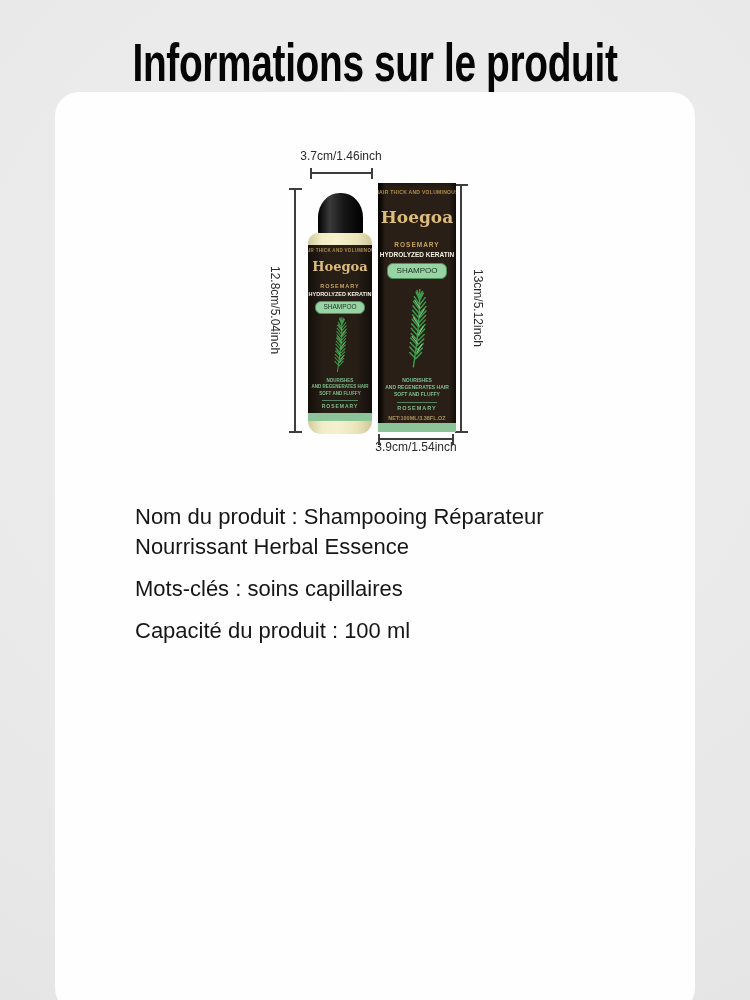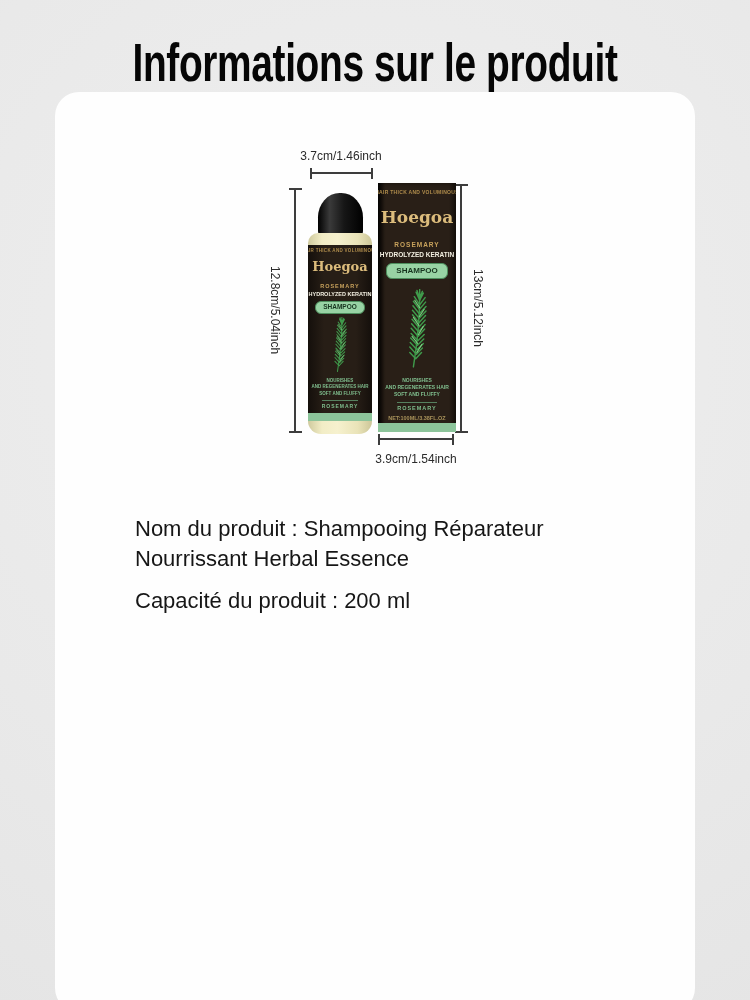--- a/index.html
+++ b/index.html
@@ -57,21 +57,21 @@
     box-shadow: inset 3px 0 4px rgba(0,0,0,0.55);
     display: flex; flex-direction: column; align-items: center; overflow: hidden;
     position: absolute;
   }
 
   
   .tagline { color: #b08d4c; font-weight: bold; letter-spacing: 0.3px; white-space: nowrap; }
   .brand   { font-family: "DejaVu Serif", serif; font-weight: bold; color: #dcbc7c; }
   .sub1    { color: #c8a25c; font-weight: bold; letter-spacing: 1px; }
   .sub2    { color: #f2eee0; font-weight: bold; white-space: nowrap; }
-  .badge   { background: #98d3a4; color: #17351f; font-weight: bold; border: 1px solid #4e8f5e; border-radius: 6px; line-height: 1; }
+  .badge   { background: #98d3a4; color: #17351f; font-weight: normal; border: 1px solid #4e8f5e; border-radius: 6px; line-height: 1; }
   .benefits{ color: #7fbd8d; font-weight: bold; text-align: center; white-space: nowrap; }
   .variant { color: #7fbd8d; font-weight: bold; letter-spacing: 1px; border-top: 1px solid #56815f; padding-top: 2px; }
   .net     { color: #a8925a; font-weight: bold; white-space: nowrap; }
   .strip   { position: absolute; bottom: 0; left: 0; right: 0; background: #8cc49a; }
 
   .box .tagline  { font-size: 5px;   margin-top: 6px; }
   .box .brand    { font-size: 17px;  margin-top: 12px; }
   .box .sub1     { font-size: 6.5px; margin-top: 14px; }
   .box .sub2     { font-size: 6.5px; margin-top: 3px; }
   .box .badge    { font-size: 8px;   margin-top: 5px; padding: 3px 9px; }
@@ -87,41 +87,41 @@
   .bottle-label .sub2     { font-size: 5.5px; margin-top: 2px; }
   .bottle-label .badge    { font-size: 6.5px; margin-top: 4px; padding: 2px 7px; }
   .bottle-label .sprig    { width: 28px; height: 57px; margin-top: 3px; }
   .bottle-label .benefits { font-size: 4.5px; line-height: 6.5px; margin-top: 4px; }
   .bottle-label .variant  { font-size: 5px;   margin-top: 3px; }
   .bottle-label .net      { font-size: 5px;   margin-top: 3px; }
   .bottle-label .strip    { height: 8px; }
 
   
   .details { position: absolute; left: 80px; top: 410px; width: 490px; }
-  .details p { margin: 12px 0 12px; font-size: 22px; line-height: 30px; color: #161616; }
+  .details p { margin: 0 0 12px; font-size: 22px; line-height: 30px; color: #161616; }
 </style>
 </head>
 <body>
 
 <h1 class="page-title">Informations sur le produit</h1>
 
 <div class="card">
   <div class="figure">
 
     <div class="dim-text" style="left:226px; top:57px; width:120px;">3.7cm/1.46inch</div>
     <div class="h-bracket" style="left:255px; top:76px; width:63px;"></div>
 
     <div class="v-line" style="left:234px; top:96px; height:245px;"></div>
     <div class="v-dim-text" style="left:210px; top:96px; height:245px; width:20px;">12.8cm/5.04inch</div>
 
     <div class="v-line" style="left:400px; top:92px; height:249px;"></div>
     <div class="v-dim-text" style="left:413px; top:92px; height:249px; width:20px;">13cm/5.12inch</div>
 
     <div class="h-bracket" style="left:323px; top:342px; width:76px;"></div>
-    <div class="dim-text" style="left:301px; top:360px; width:120px;">3.9cm/1.54inch</div>
+    <div class="dim-text" style="left:301px; top:348px; width:120px;">3.9cm/1.54inch</div>
 
     <div class="bottle-cap"></div>
     <div class="bottle-body">
       <div class="bottle-label">
         <div class="tagline">HAIR THICK AND VOLUMINOUS</div>
         <div class="brand">Hoegoa</div>
         <div class="sub1">ROSEMARY</div>
         <div class="sub2">HYDROLYZED KERATIN</div>
         <div class="badge">SHAMPOO</div>
         <svg class="sprig" viewBox="0 0 40 90">
@@ -181,15 +181,16 @@
         <div>SOFT AND FLUFFY</div>
       </div>
       <div class="variant">ROSEMARY</div>
       <div class="net">NET:100ML/3.38FL.OZ</div>
       <div class="strip"></div>
     </div>
   </div>
 
   <div class="details">
     <p>Nom du produit : Shampooing Réparateur Nourrissant Herbal Essence</p>
-    <p>Capacité du produit : 200 ml</p>
+    <p>Mots-clés : soins capillaires</p>
+    <p>Capacité du produit : 100 ml</p>
   </div>
 </div>
 
 </body></html>

